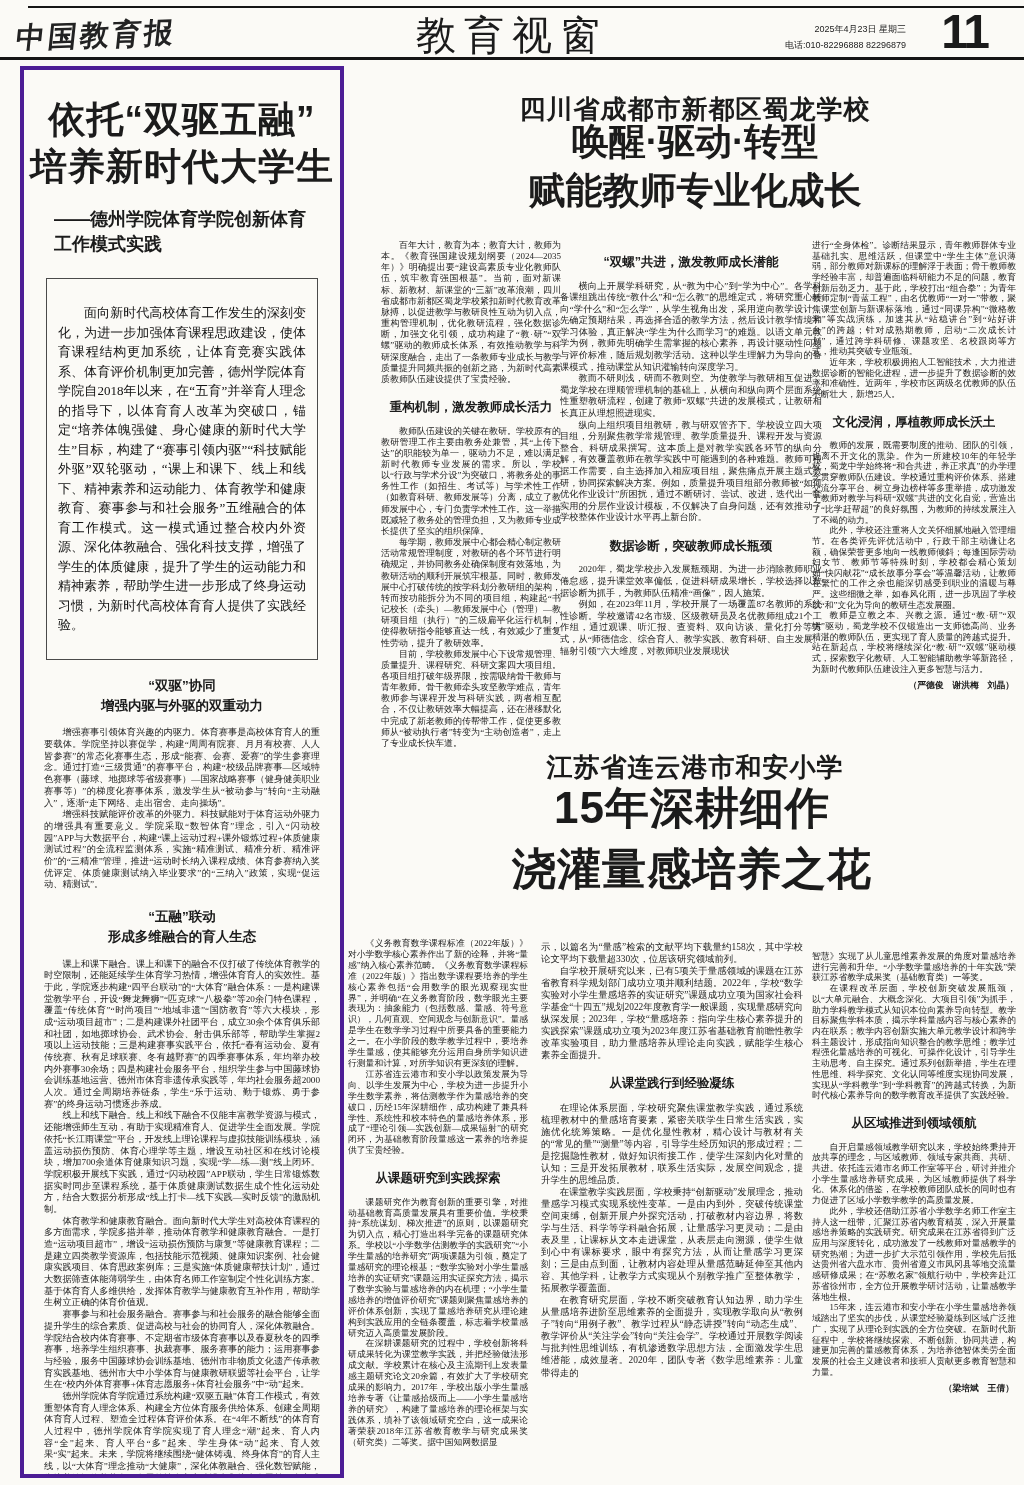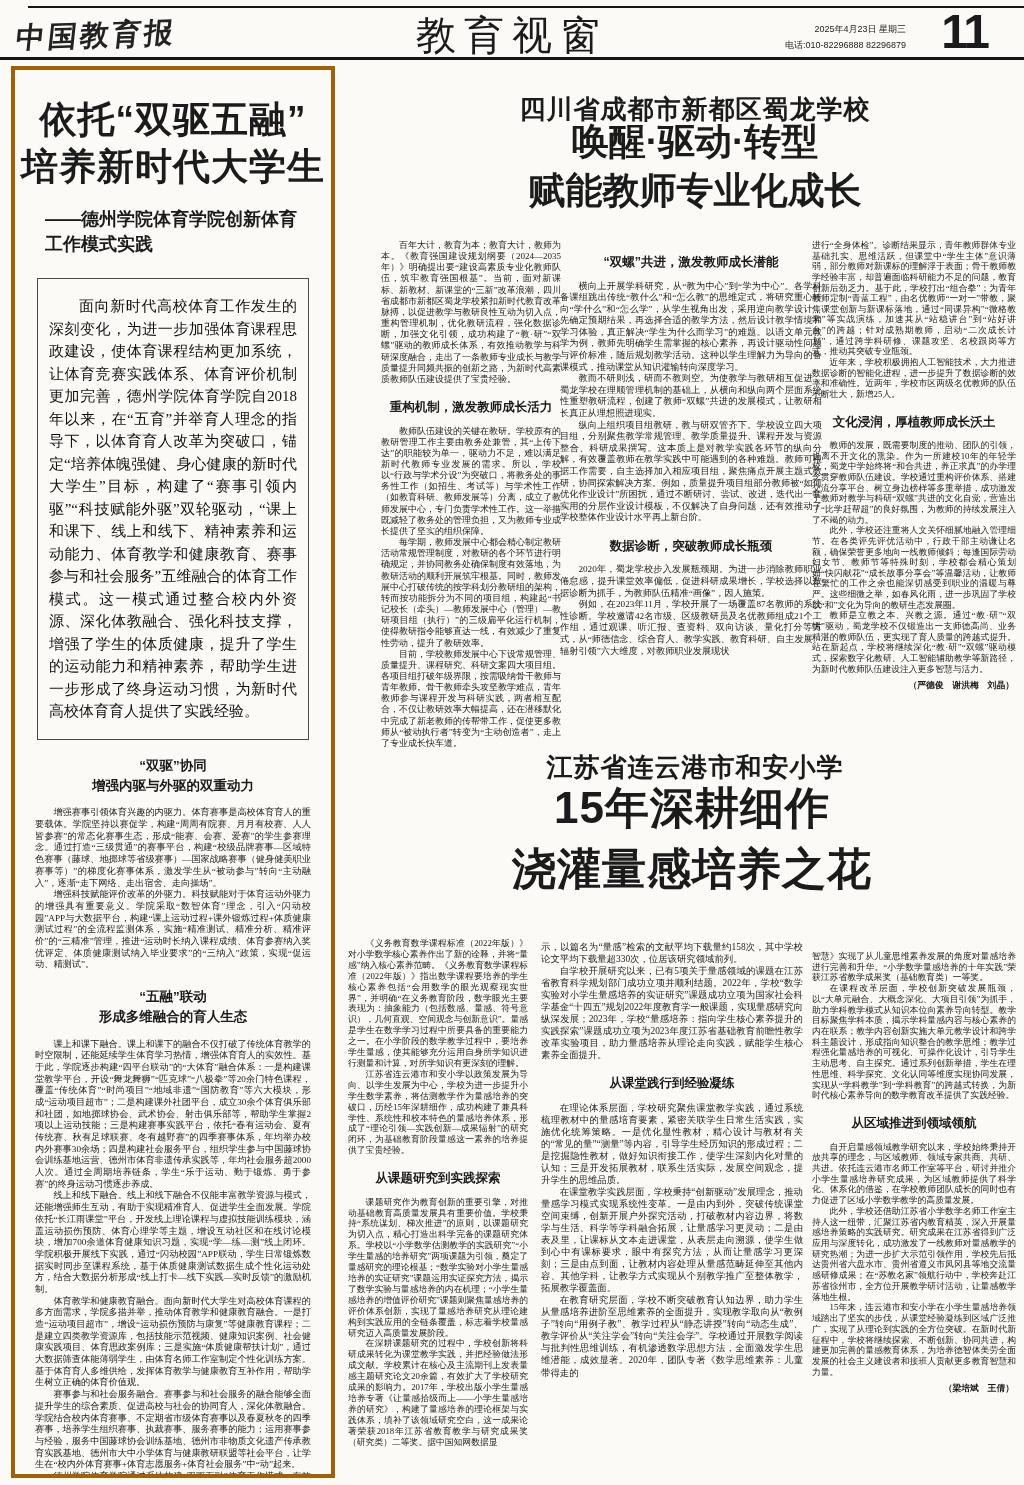--- a/index.html
+++ b/index.html
@@ -12,29 +12,29 @@
   .masthead{position:absolute;left:16px;top:16px;font-size:29px;font-weight:bold;
             letter-spacing:3px;transform:rotate(-2deg) skewX(-8deg);color:#222;}
   .section-title{position:absolute;left:0;right:0;top:8px;text-align:center;
             font-size:40px;font-weight:normal;letter-spacing:8px;}
   .dateblock{position:absolute;right:118px;top:21px;text-align:right;font-size:9px;line-height:1.8;
             font-family:"Liberation Sans","DejaVu Sans",sans-serif;color:#222;}
   .pagenum{position:absolute;right:36px;top:4px;font-size:48px;font-weight:bold;
             font-family:"Liberation Sans","DejaVu Sans",sans-serif;letter-spacing:-2px;text-align:right;}
 
   
-  .red-box{position:absolute;left:11px;top:66px;width:316px;height:1404px;
-           border:4px solid #a16207;overflow:hidden;}
+  .red-box{position:absolute;left:20px;top:66px;width:316px;height:1404px;
+           border:4px solid #4c1d95;overflow:hidden;}
   .la-headline{margin:26px 6px 0;text-align:center;white-space:pre-line;
            font-family:"Liberation Sans","DejaVu Sans",sans-serif;
            font-weight:bold;font-size:37px;line-height:1.28;letter-spacing:1px;}
   .la-subtitle{margin:16px 22px 0 30px;font-family:"Liberation Sans","DejaVu Sans",sans-serif;
            font-weight:600;font-size:18px;line-height:1.38;}
-  .la-intro{margin:22px 22px 0;border:1.5px solid #4a4a4a;padding:16px 11px;
-           font-size:15px;line-height:1.5;text-align:justify;text-indent:2em;color:#111;}
+  .la-intro{margin:22px 22px 0;border:1.5px solid #4a4a4a;padding:24px 11px;
+           font-size:13px;line-height:1.5;text-align:justify;text-indent:2em;color:#111;}
   .la-body{margin:0 20px;font-size:9.2px;line-height:1.27;}
 
   .sec-head{font-family:"Liberation Sans","DejaVu Sans",sans-serif;font-weight:bold;
            text-align:center;white-space:pre-line;}
   .red-box .sec-head{margin:16px 0 11px;font-size:13.5px;line-height:1.5;}
   .para{margin:0;text-align:justify;text-indent:2em;}
   .para.cont{text-indent:0;}
   .byline{text-align:right;font-weight:bold;margin-top:6px;padding-right:2px;}
 
   

